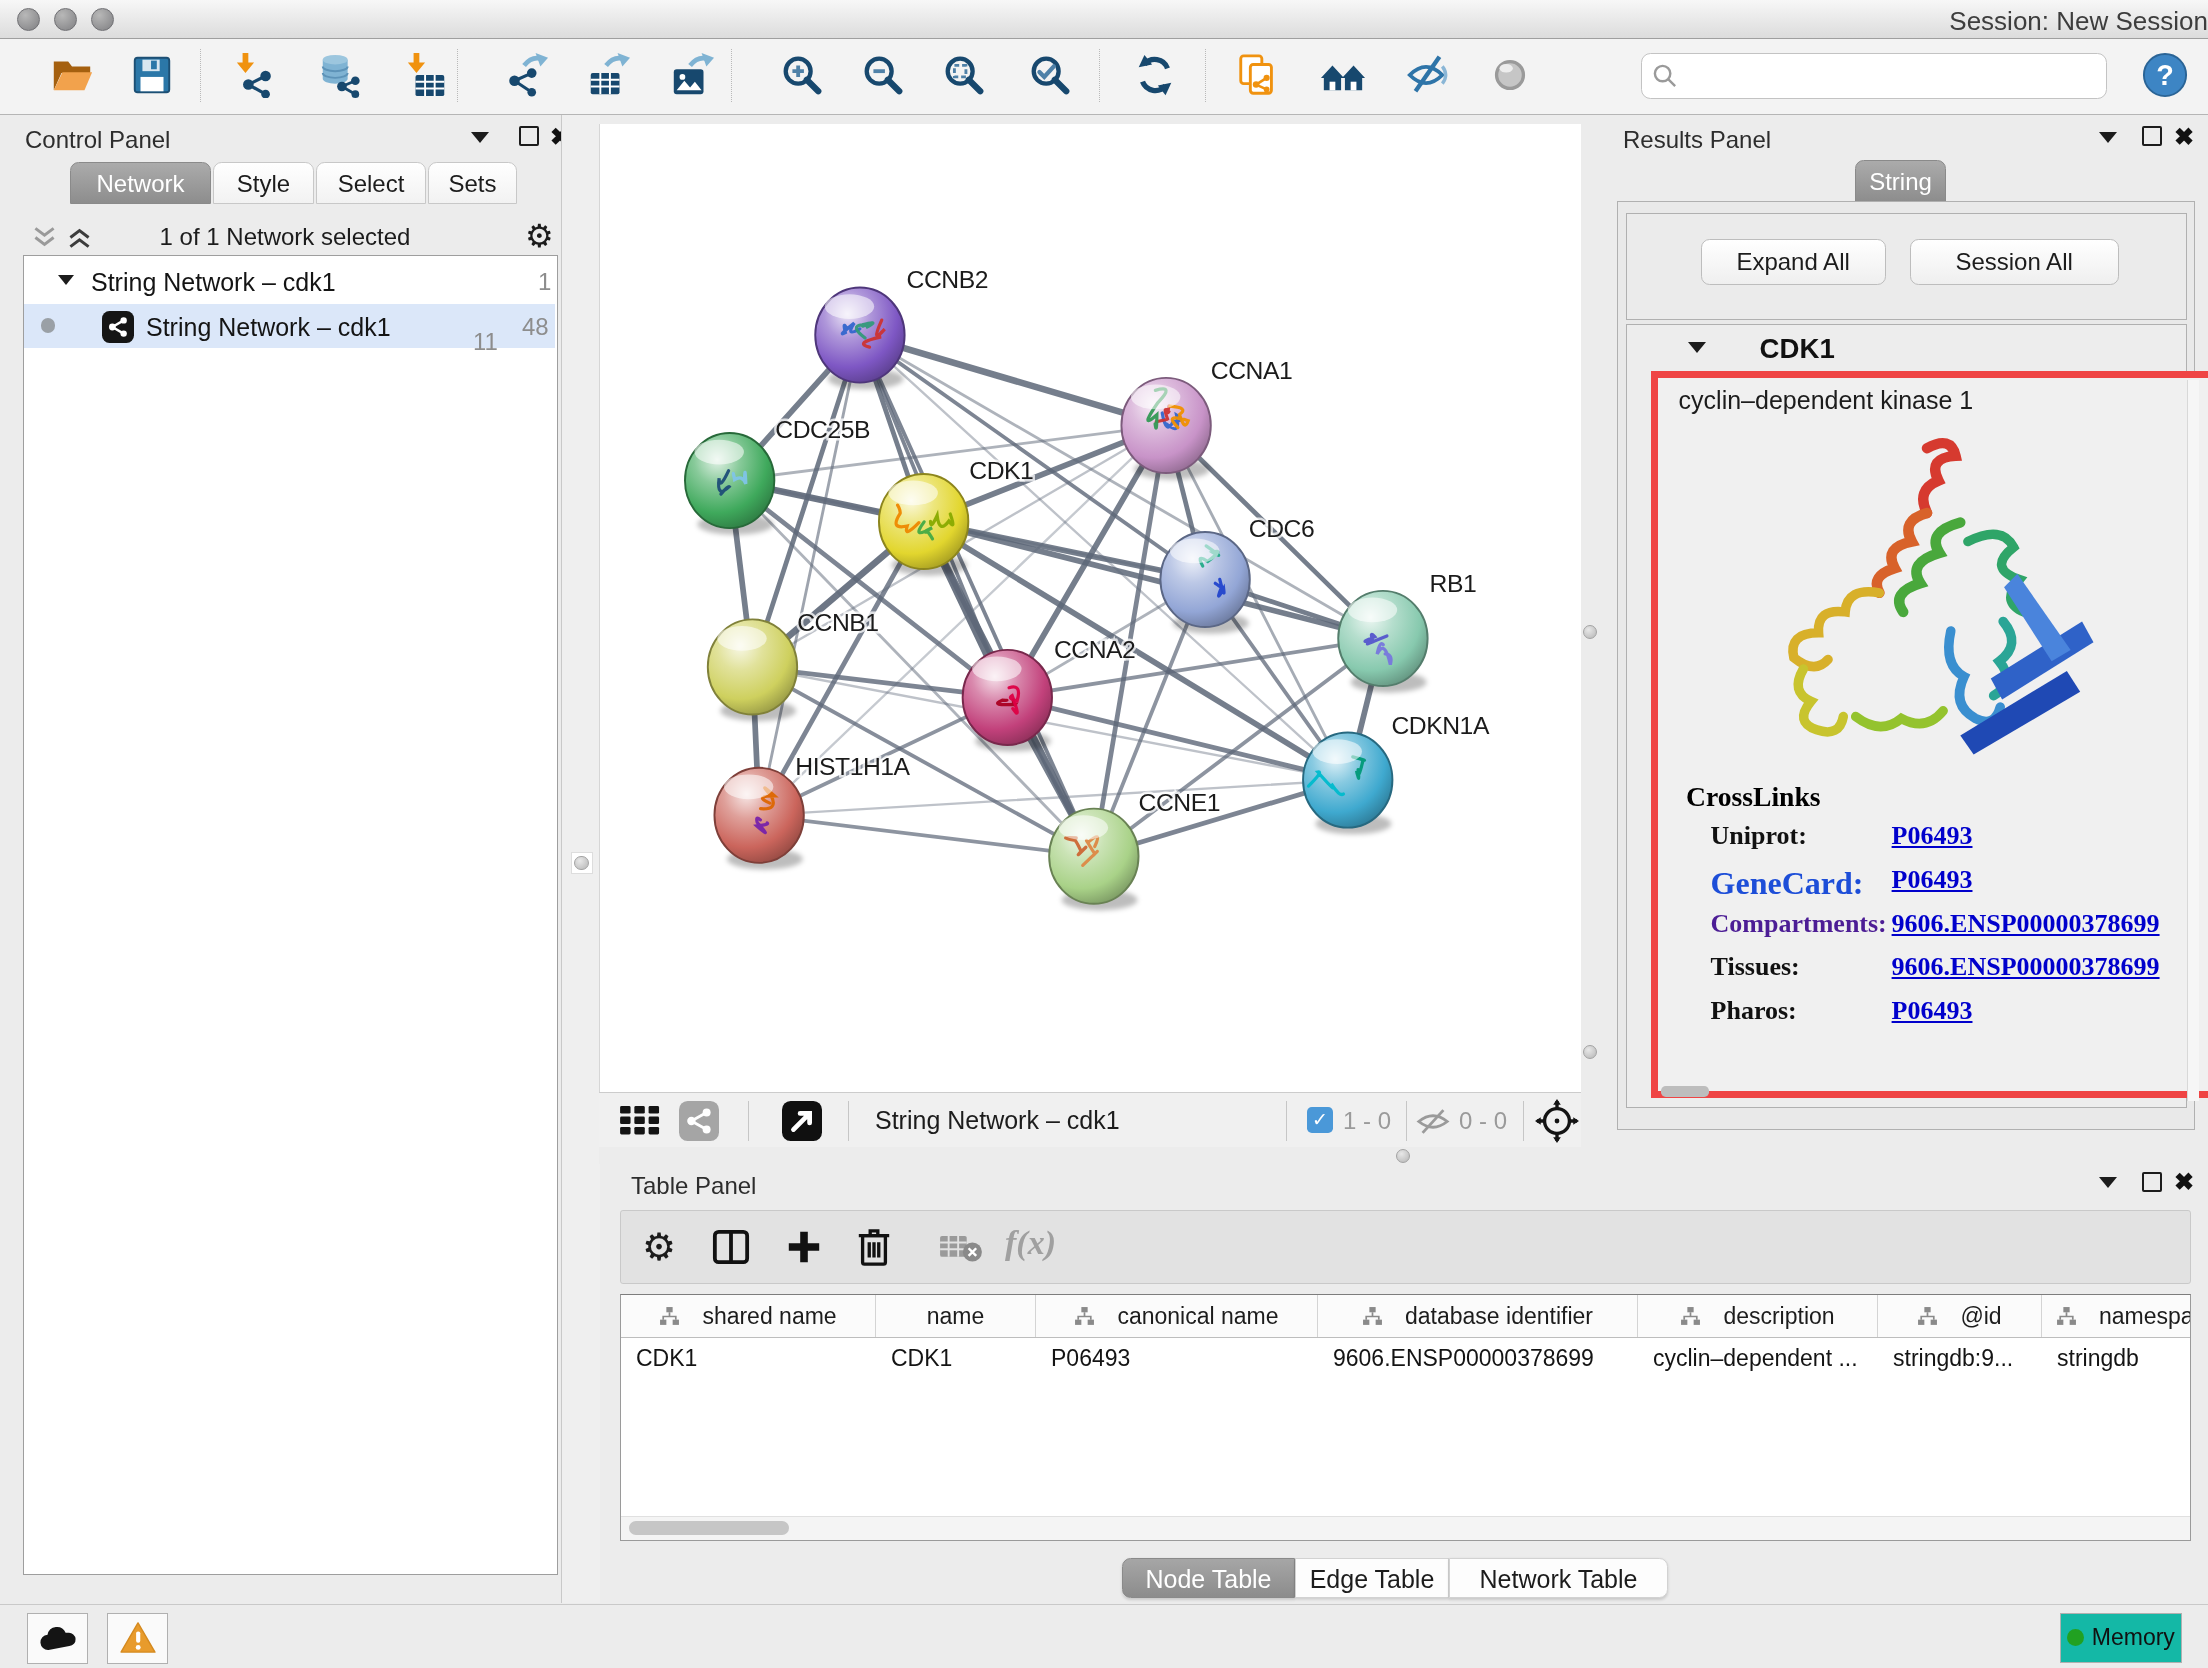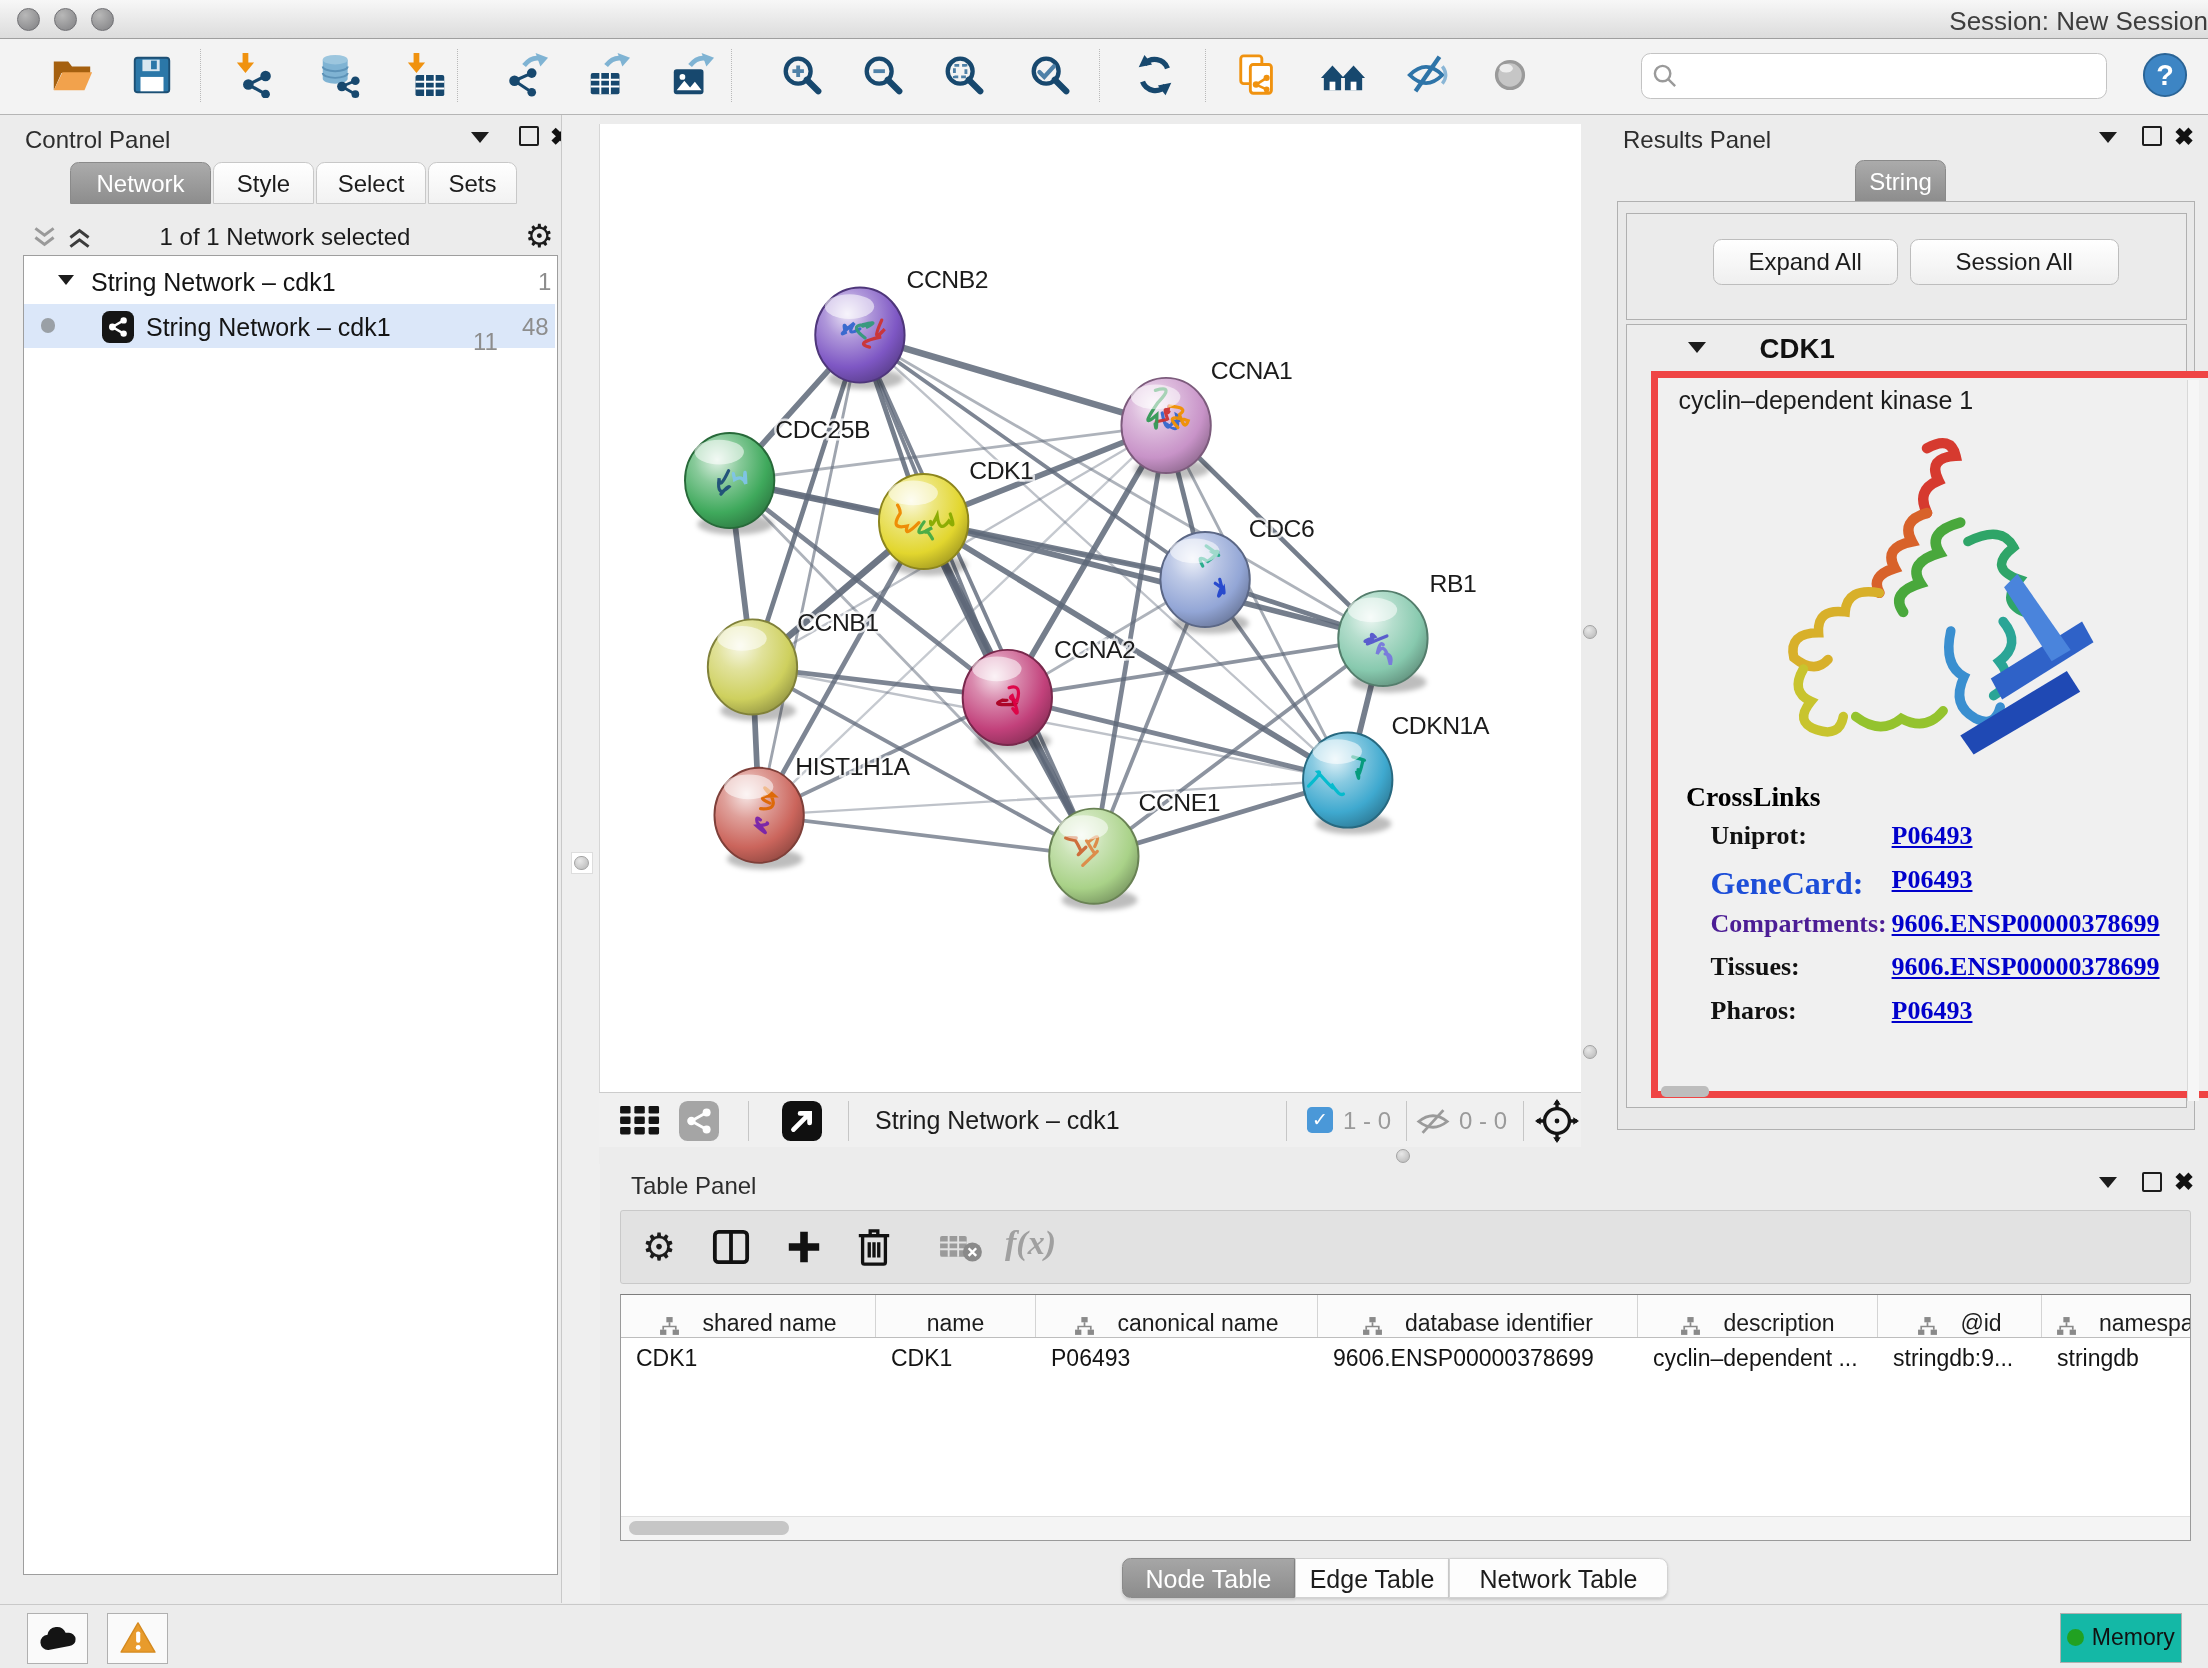--- a/index.html
+++ b/index.html
@@ -35,21 +35,21 @@
   .chk{width:26px;height:26px;background:#4a98d8;border-radius:4.8px;color:#fff;font-size:19px;text-align:center;line-height:26px;}
   
   .rbox{background:#e9e9e9;border:1px solid #b0b0b0;}
   .btn{background:linear-gradient(#ffffff,#efefef);border:1px solid #bdbdbd;border-radius:8.6px;font-size:24px;color:#1c1c1c;text-align:center;}
   .serif{font-family:"Liberation Serif",serif;font-weight:bold;}
   .xlink{color:#0000cc;text-decoration:underline;}
   
   .tpbar{left:620px;top:1210px;width:1571px;height:74px;background:#e2e2e2;border:1px solid #c9c9c9;border-radius:2.9px;box-sizing:border-box;}
   .tbl{left:620px;top:1294px;width:1571px;height:247px;background:#fff;border:1px solid #9a9a9a;border-top:1.9px solid #7d7d7d;box-sizing:border-box;overflow:hidden;}
   .thead{display:flex;height:42px;background:#fbfbfb;border-bottom:1px solid #bdbdbd;}
-  .th{display:flex;align-items:flex-end;justify-content:center;gap:22px;border-right:1px solid #d4d4d4;font-size:23px;color:#1c1c1c;box-sizing:border-box;flex:0 0 auto;}
+  .th{display:flex;align-items:center;justify-content:center;gap:22px;border-right:1px solid #d4d4d4;font-size:23px;color:#1c1c1c;box-sizing:border-box;flex:0 0 auto;}
   .trow{display:flex;height:40px;}
   .td{padding-left:15px;display:flex;align-items:center;font-size:23px;color:#141414;box-sizing:border-box;flex:0 0 auto;}
   .btab{height:40px;border:1px solid #d2d2d2;background:#fdfdfd;font-size:25px;color:#1c1c1c;text-align:center;line-height:40px;box-sizing:border-box;box-shadow:0 1.9px 2.9px rgba(0,0,0,.15);}
   .btab.sel{background:linear-gradient(#a6a6a6,#8c8c8c);color:#fff;border-color:#8a8a8a;}
   
   .statusbar{left:0;top:1604px;width:2208px;height:65px;background:#ececec;border-top:1px solid #c9c9c9;}
   .sbtn{width:59px;height:49px;background:#fafafa;border:1.9px solid #b0b0b0;top:7.6px;display:flex;align-items:center;justify-content:center;}
   .handle{width:12.4px;height:12.4px;border-radius:50%;background:radial-gradient(circle at 38% 32%,#e8e8e8,#b5b5b5);border:1px solid #a3a3a3;}
 </style>
 </head>
@@ -525,21 +525,21 @@
   </div>
 
   <div class="ab" style="left:1598px;top:115px;width:611px;height:1032px">
     <div class="ab ptitle" style="left:25px;top:11.4px">Results Panel</div>
     <div class="ab tri-down" style="left:501px;top:17px"></div>
     <div class="ab sqico" style="left:544px;top:11.4px"></div>
     <div class="ab xico" style="left:576px;top:9.5px">✖</div>
     <div class="ab tab sel" style="left:257px;top:45px;width:91px">String</div>
     <div class="ab rbox" style="left:19px;top:86px;width:576px;height:927px">
       <div class="ab rbox" style="left:7.6px;top:11.4px;width:559px;height:105px;background:#ebebeb">
-        <div class="ab btn" style="left:86px;top:25px;width:183px;height:44px;line-height:44px">Expand All</div>
+        <div class="ab btn" style="left:74px;top:25px;width:183px;height:44px;line-height:44px">Expand All</div>
         <div class="ab btn" style="left:283px;top:25px;width:207px;height:44px;line-height:44px">Session All</div>
       </div>
       <div class="ab rbox" style="left:7.6px;top:122px;width:559px;height:782px;background:#ededed">
         <div class="ab tri-down" style="left:61px;top:17px"></div>
         <div class="ab" style="left:133px;top:7.6px;font-size:27.6px;font-weight:bold;color:#111">CDK1</div>
         <div class="ab" style="left:24px;top:46px;width:569px;height:727px;background:#f0f0f0;border:7px solid #ef4444;box-sizing:border-box">
           <div class="ab" style="left:21px;top:7.6px;font-size:25px;color:#1c1c1c">cyclin–dependent kinase 1</div>
           <div class="ab" style="left:529px;top:1.9px;width:11.4px;height:721px;background:#f6f6f6;border-left:1px solid #d8d8d8"></div>
           <svg class="ab" style="left:74px;top:53px" width="371" height="358" viewBox="0 0 390 376">
             <g fill="none" stroke-linecap="round">

